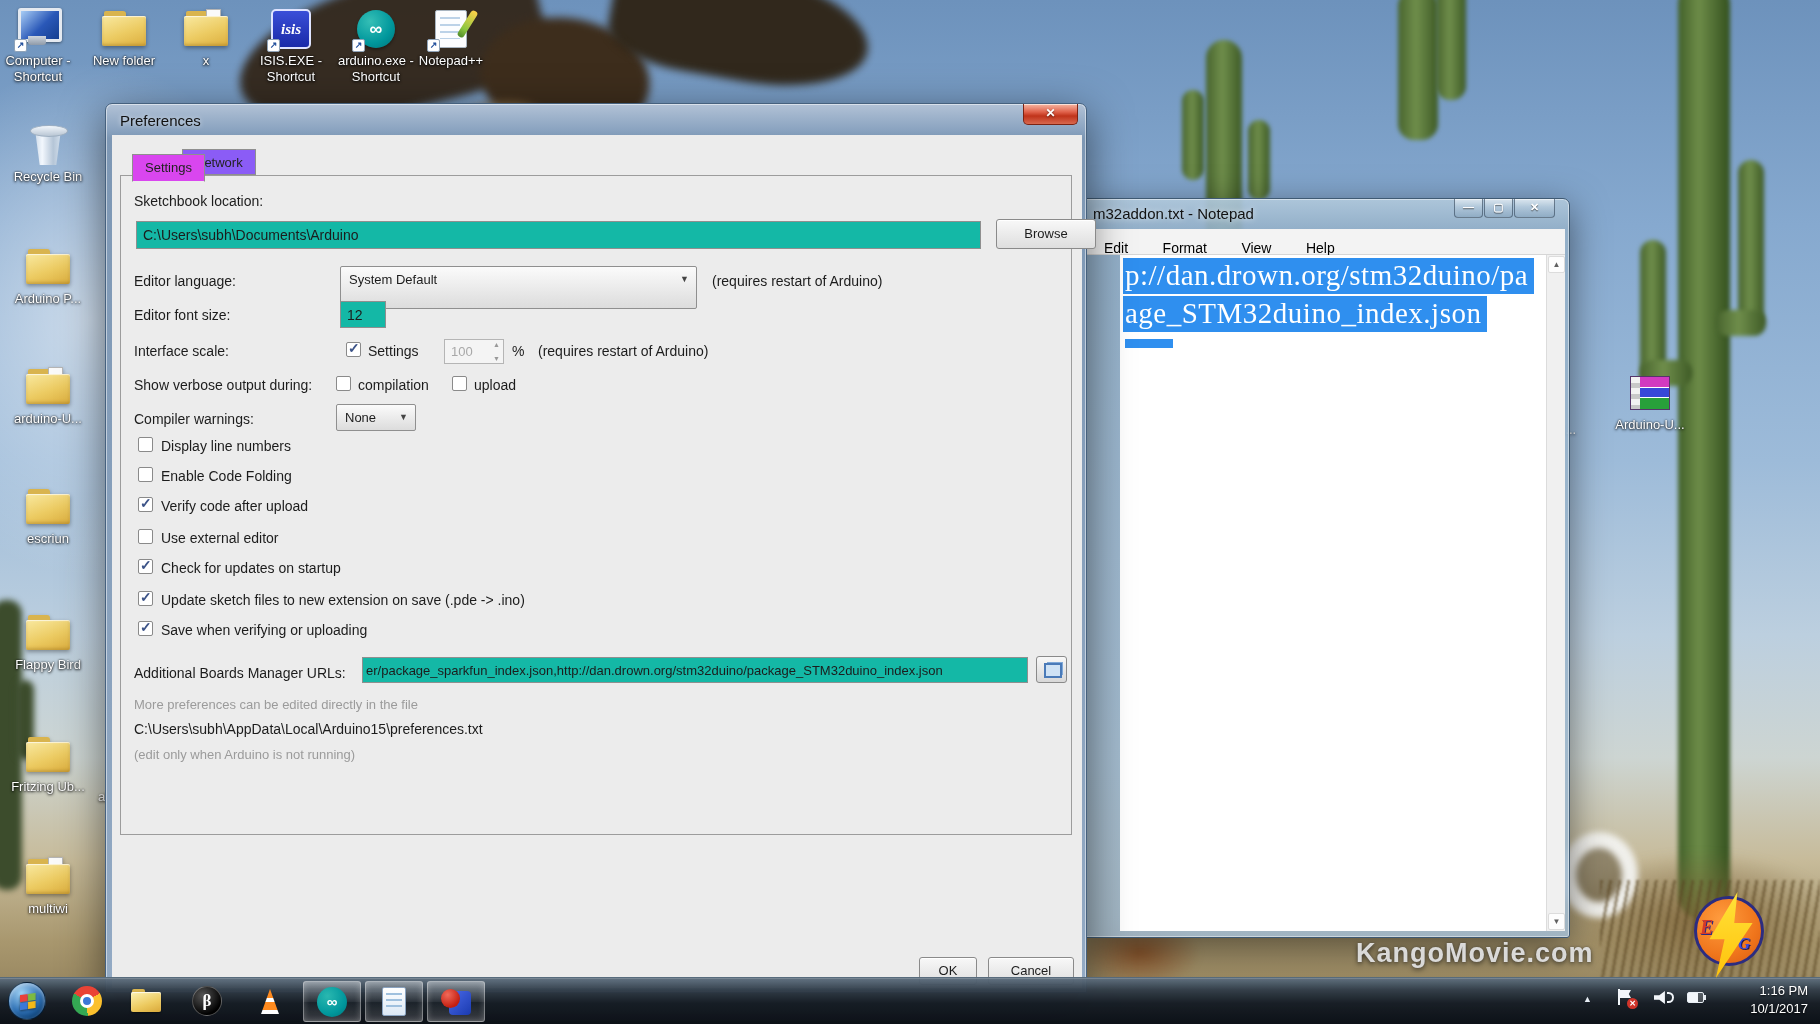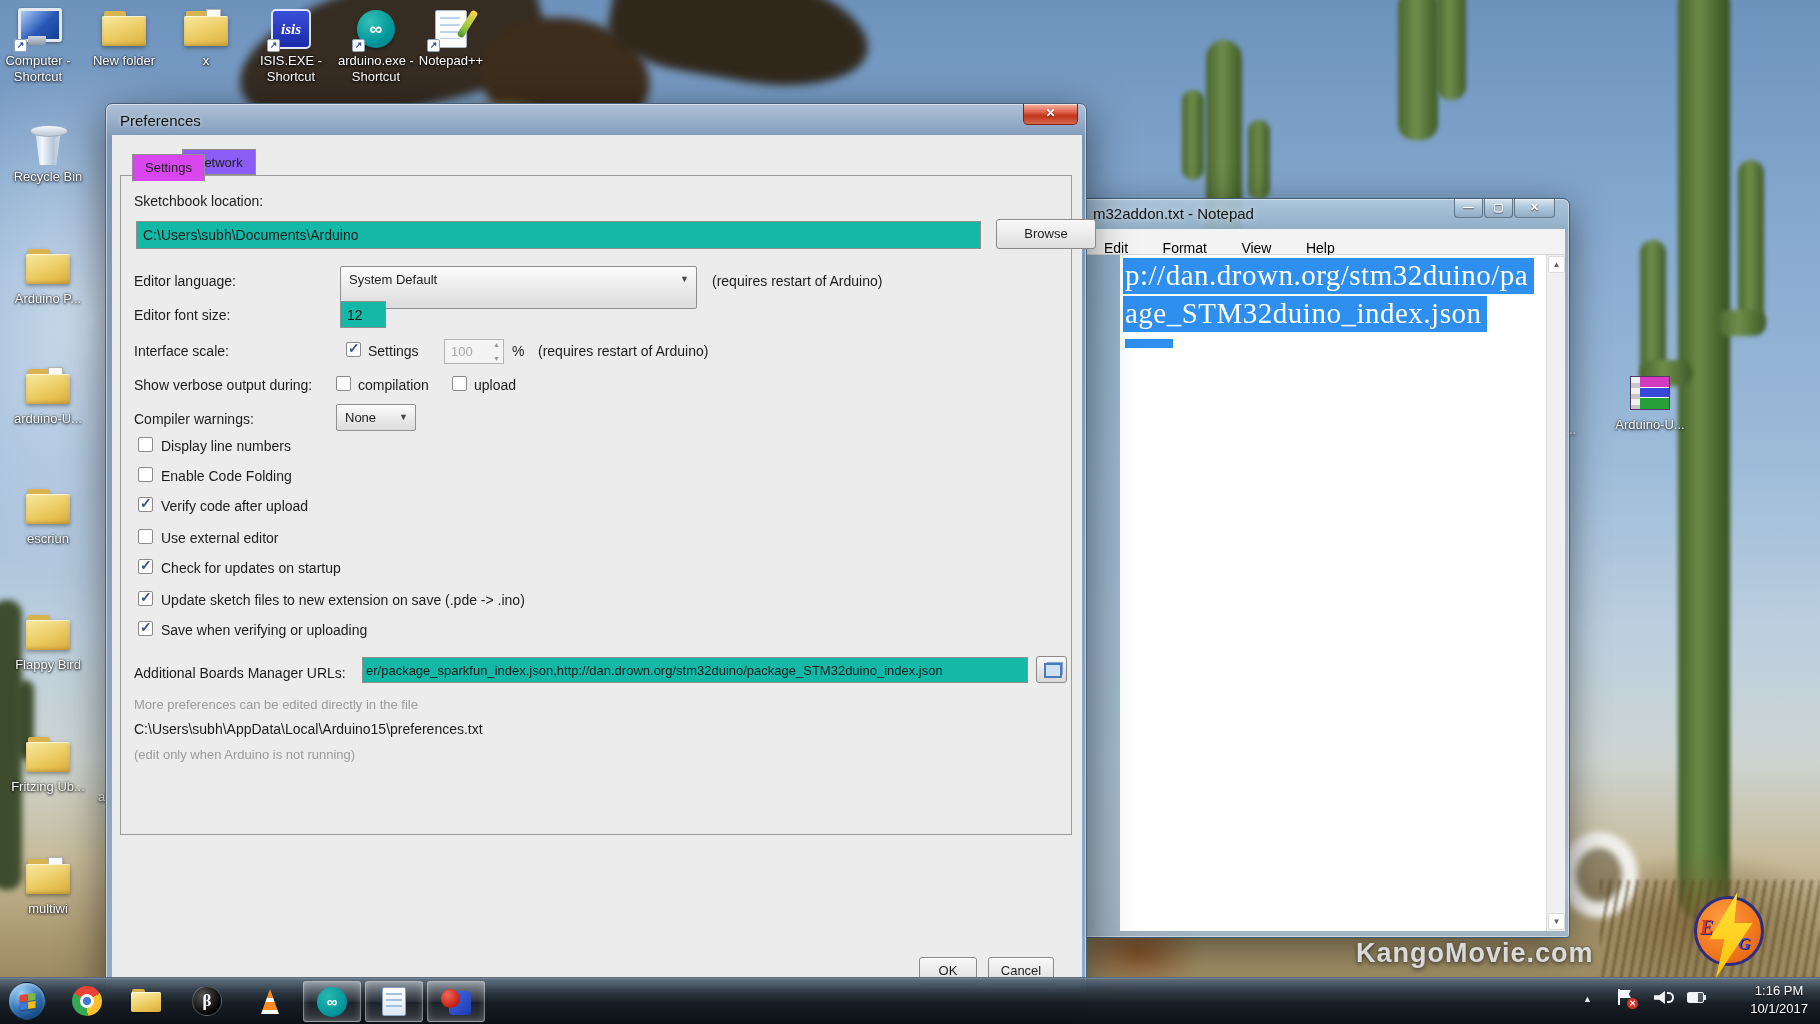--- a/index.html
+++ b/index.html
@@ -205,21 +205,21 @@
   .tr-flag .badge{position:absolute;right:-4px;bottom:-2px;width:11px;height:11px;border-radius:50%;background:#d0342a;
     color:#fff;font-size:8px;font-weight:bold;line-height:11px;text-align:center;}
   .tr-flag .badge::after{content:"✕";}
   .tr-spk{position:absolute;right:152px;top:14px;width:14px;height:13px;background:#f2f6fa;
     clip-path:polygon(0 32%,38% 32%,78% 0,78% 100%,38% 68%,0 68%);}
   .tr-spk2{position:absolute;right:146px;top:15px;width:7px;height:11px;border:2px solid #f2f6fa;border-left:none;
     border-radius:0 8px 8px 0;}
   .tr-bat{position:absolute;right:116px;top:15px;width:17px;height:11px;border:1px solid #e8eef4;border-radius:2px;
     background:linear-gradient(90deg,#f2f6fa 0 68%,rgba(255,255,255,.2) 68%);}
   .tr-bat::after{content:"";position:absolute;right:-3px;top:2px;width:2px;height:5px;background:#e8eef4;}
-  .clock{position:absolute;right:12px;top:5px;text-align:center;font-size:13px;line-height:18px;color:#fff;
+  .clock{position:absolute;right:12px;top:5px;text-align:right;font-size:13px;line-height:18px;color:#fff;
     text-shadow:0 1px 2px rgba(0,0,0,.8);}
 
   
   .wm-text{position:absolute;left:1356px;top:938px;z-index:40;font-size:27px;font-weight:bold;letter-spacing:1px;
     color:rgba(238,238,238,.88);text-shadow:0 2px 5px rgba(0,0,0,.55),0 0 2px rgba(80,80,80,.6);}
   .wm-logo{position:absolute;left:1692px;top:894px;width:76px;height:82px;z-index:40;}
   .wm-circle{position:absolute;left:2px;top:2px;width:70px;height:70px;border-radius:50%;
     background:radial-gradient(circle at 38% 32%,#ff9d3f,#f0761c 60%,#d85a10);border:3px solid #2c2c80;}
   .wm-bolt{position:absolute;left:12px;top:-2px;width:54px;height:86px;
     clip-path:polygon(62% 0,10% 55%,38% 55%,22% 100%,90% 36%,56% 36%);
@@ -450,21 +450,21 @@
 
       <div class="flabel" style="left:22px;top:530px">Additional Boards Manager URLs:</div>
       <input class="tfield" style="left: 250px; top: 522px; width: 666px; height: 26px; font-size: 13px; padding: 0px 3px;" readonly="" value="er/package_sparkfun_index.json,http://dan.drown.org/stm32duino/package_STM32duino_index.json">
       <div class="winbtn" style="left:924px;top:521px"></div>
 
       <div class="gnote" style="left:22px;top:562px">More preferences can be edited directly in the file</div>
       <div class="flabel" style="left:22px;top:586px">C:\Users\subh\AppData\Local\Arduino15\preferences.txt</div>
       <div class="gnote" style="left:22px;top:612px">(edit only when Arduino is not running)</div>
 
       <div class="btn" style="left:807px;top:822px;width:58px;height:28px;line-height:26px">OK</div>
-      <div class="btn" style="left:876px;top:822px;width:66px;height:28px;line-height:26px">Cancel</div>
+      <div class="btn" style="left:876px;top:822px;width:86px;height:28px;line-height:26px">Cancel</div>
     </div>
   </div>
 
   <div class="tbar">
     <div class="orb">
         <span class="flag"></span>
       </div>
     <div class="titem" style="left:72px">
         <div class="chr"></div>
       </div>

